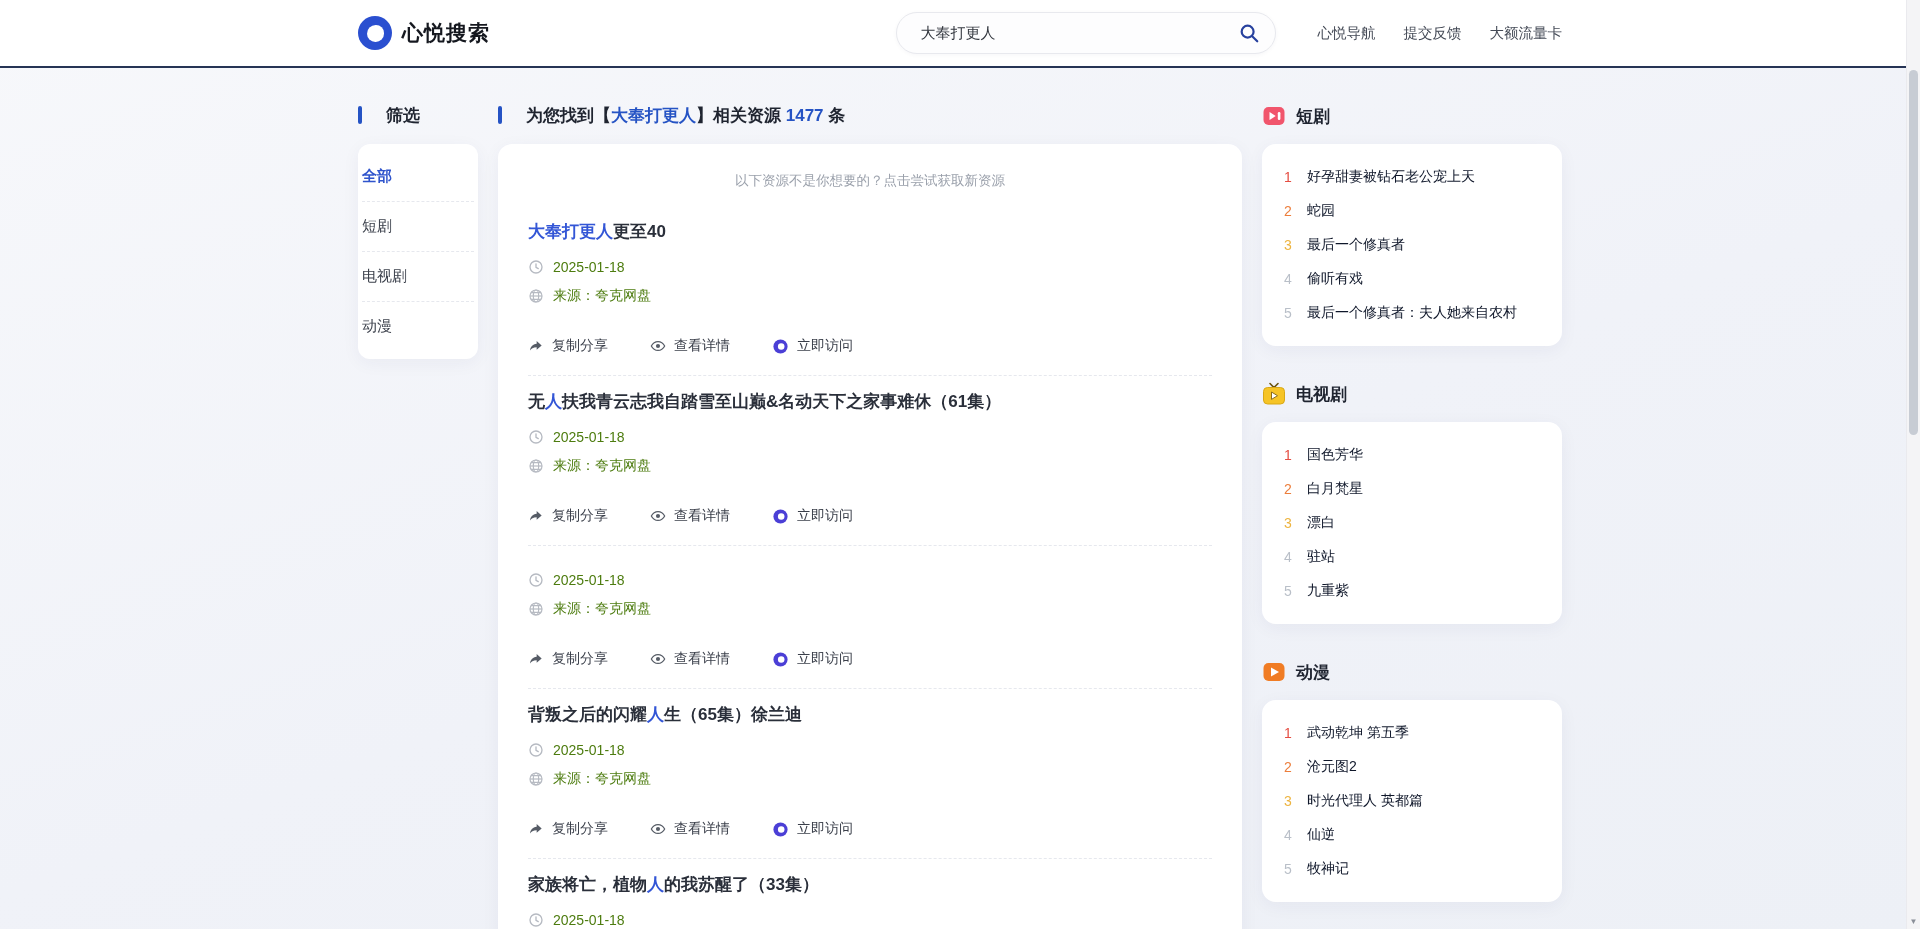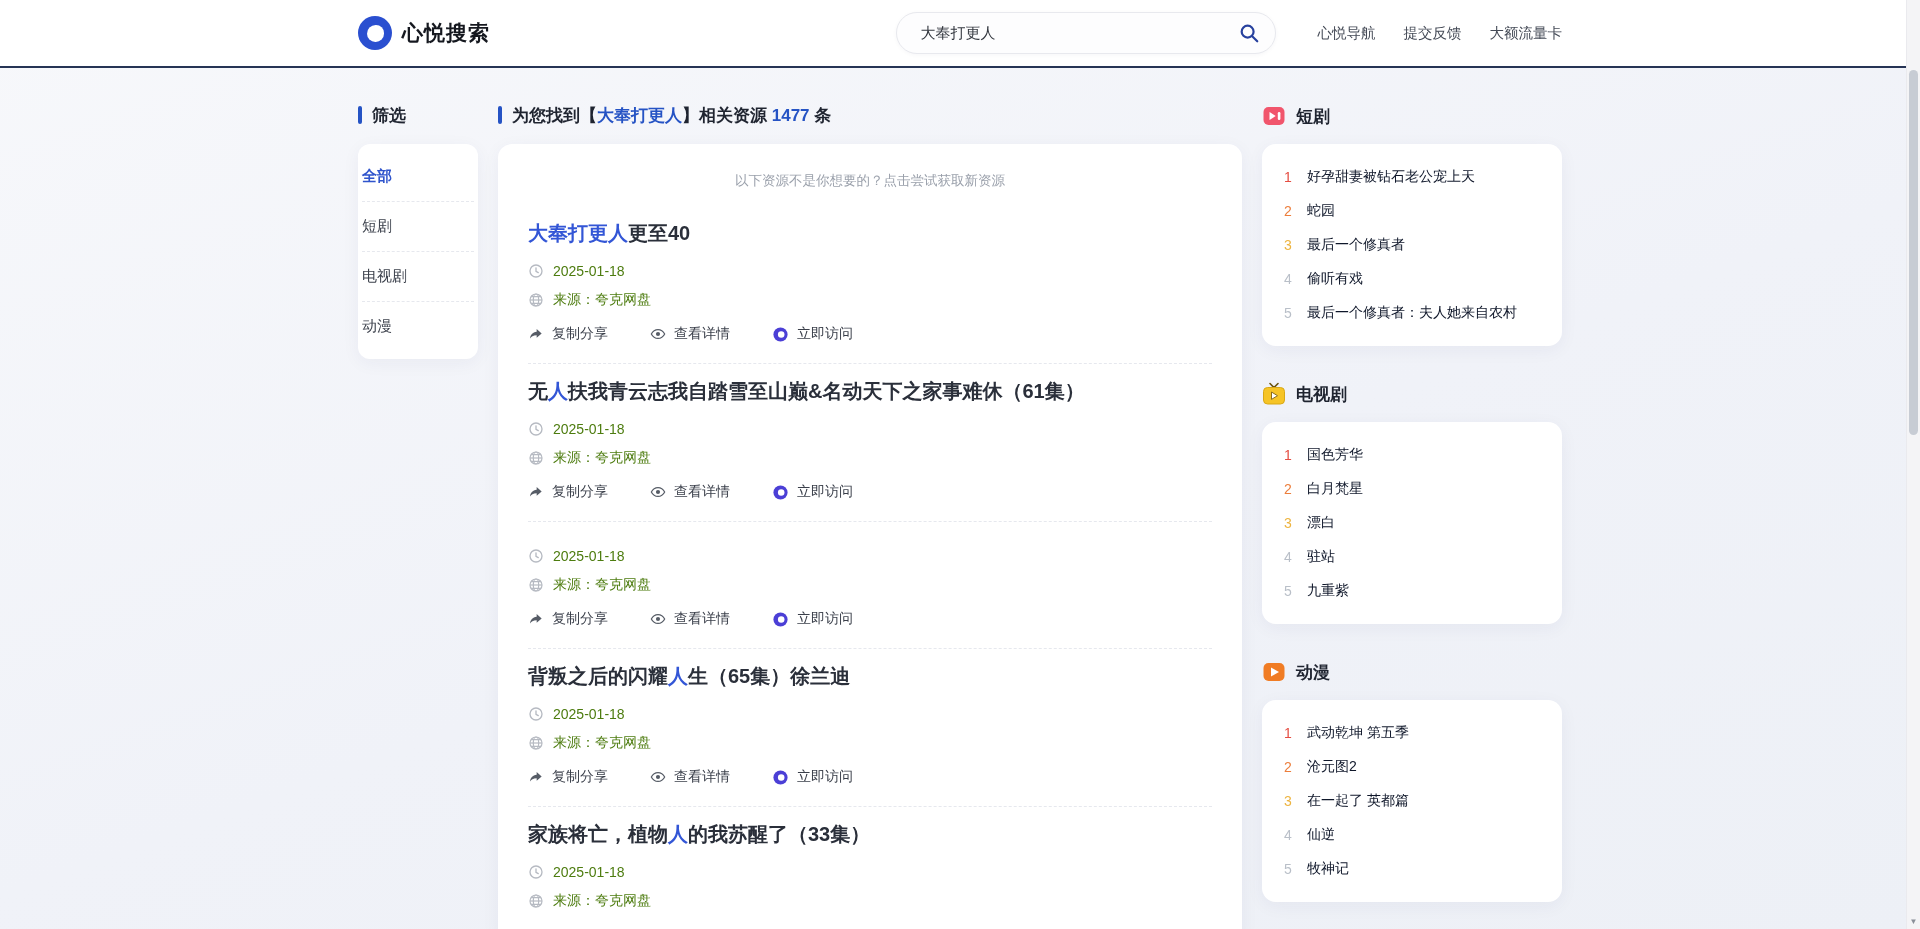--- a/index.html
+++ b/index.html
@@ -24,42 +24,42 @@
     outline: none; font-family: inherit; box-shadow: 0 1px 4px rgba(20,30,70,0.04);
   }
   .search-btn { position: absolute; right: 14px; top: 50%; transform: translateY(-50%);
     background: none; border: none; padding: 2px; cursor: pointer; line-height: 0; }
   .search-btn svg { width: 22px; height: 22px; color: #27419e; }
   .top-nav { display: flex; gap: 28px; }
   .nav-link { font-size: 14.5px; color: #454b57; text-decoration: none; cursor: pointer; white-space: nowrap; }
   
   .page { width: 1204px; margin: 36px auto 0; display: flex; gap: 20px; align-items: flex-start; }
   .card { background: #fff; border-radius: 14px; box-shadow: 0 4px 18px rgba(30,40,90,0.05); }
-  .sec-head { display: flex; align-items: center; gap: 10px; margin: 0 0 18px; height: 22px; }
+  .sec-head { display: flex; align-items: center; gap: 24px; margin: 0 0 18px; height: 22px; }
   .sec-bar { width: 4px; height: 18px; border-radius: 2px; background: #2553c4; flex: none; }
   .sec-title { font-size: 17px; font-weight: bold; color: #1f2430; margin: 0; white-space: nowrap; }
   
   .col-filter { width: 120px; flex: none; }
   .filter-card { padding: 8px 4px; border-radius: 12px; }
   .filter-item { padding: 15px 0; font-size: 15px; color: #3a3f4a; border-bottom: 1px dashed #e6e8ee; cursor: pointer; }
   .filter-item:last-child { border-bottom: none; }
   .filter-item.active { color: #2f54cc; font-weight: bold; }
   
   .col-main { width: 744px; flex: none; }
   .res-heading { font-size: 17px; font-weight: bold; color: #1f2430; margin: 0; white-space: nowrap; }
   .res-heading .blue { color: #2553c4; }
   .results-card { padding: 24px 30px 6px; }
   .notice { text-align: center; color: #9aa0ab; font-size: 13.5px; margin: 4px 0 16px; cursor: pointer; }
   .result { padding: 14px 0 20px; border-bottom: 1px dashed #e6e8ee; }
   .result:last-child { border-bottom: none; }
-  .r-title { font-size: 20px; font-weight: bold; color: #2a2f3a; margin: 0 0 16px; cursor: pointer; }
+  .r-title { font-size: 17px; font-weight: bold; color: #2a2f3a; margin: 0 0 16px; cursor: pointer; }
   .r-title .kw { color: #3356d6; }
   .meta { display: flex; align-items: center; gap: 9px; color: #4d7c0f; font-size: 14px; margin: 12px 0; }
   .meta svg { width: 16px; height: 16px; color: #b6bac2; flex: none; }
-  .actions { display: flex; gap: 42px; margin-top: 16px; }
+  .actions { display: flex; gap: 42px; margin-top: 32px; }
   .action { display: flex; align-items: center; gap: 8px; font-size: 14px; color: #3a3f4a;
     background: none; border: none; padding: 0; cursor: pointer; font-family: inherit; }
   .action svg { width: 16px; height: 16px; color: #565c66; flex: none; }
   .action.visit svg { width: 17px; height: 17px; color: #4b3fd6; }
   
   .col-rank { width: 300px; flex: none; display: flex; flex-direction: column; gap: 36px; }
   .panel-head { display: flex; align-items: center; gap: 10px; margin: 0 0 16px; }
   .panel-icon { width: 24px; height: 24px; line-height: 0; flex: none; }
   .panel-icon svg { width: 24px; height: 24px; }
   .panel-title { font-size: 17px; font-weight: bold; color: #1f2430; margin: 0; }
@@ -390,21 +390,21 @@
           <div class="rank-row">
             <span class="rank-num" style="color: rgb(229, 77, 66);">1</span>
             <span class="rank-text">武动乾坤 第五季</span>
           </div>
           <div class="rank-row">
             <span class="rank-num" style="color: rgb(236, 126, 60);">2</span>
             <span class="rank-text">沧元图2</span>
           </div>
           <div class="rank-row">
             <span class="rank-num" style="color: rgb(237, 180, 64);">3</span>
-            <span class="rank-text">在一起了 英都篇</span>
+            <span class="rank-text">时光代理人 英都篇</span>
           </div>
           <div class="rank-row">
             <span class="rank-num" style="color: rgb(185, 191, 200);">4</span>
             <span class="rank-text">仙逆</span>
           </div>
           <div class="rank-row">
             <span class="rank-num" style="color: rgb(185, 191, 200);">5</span>
             <span class="rank-text">牧神记</span>
           </div>
         </div>

